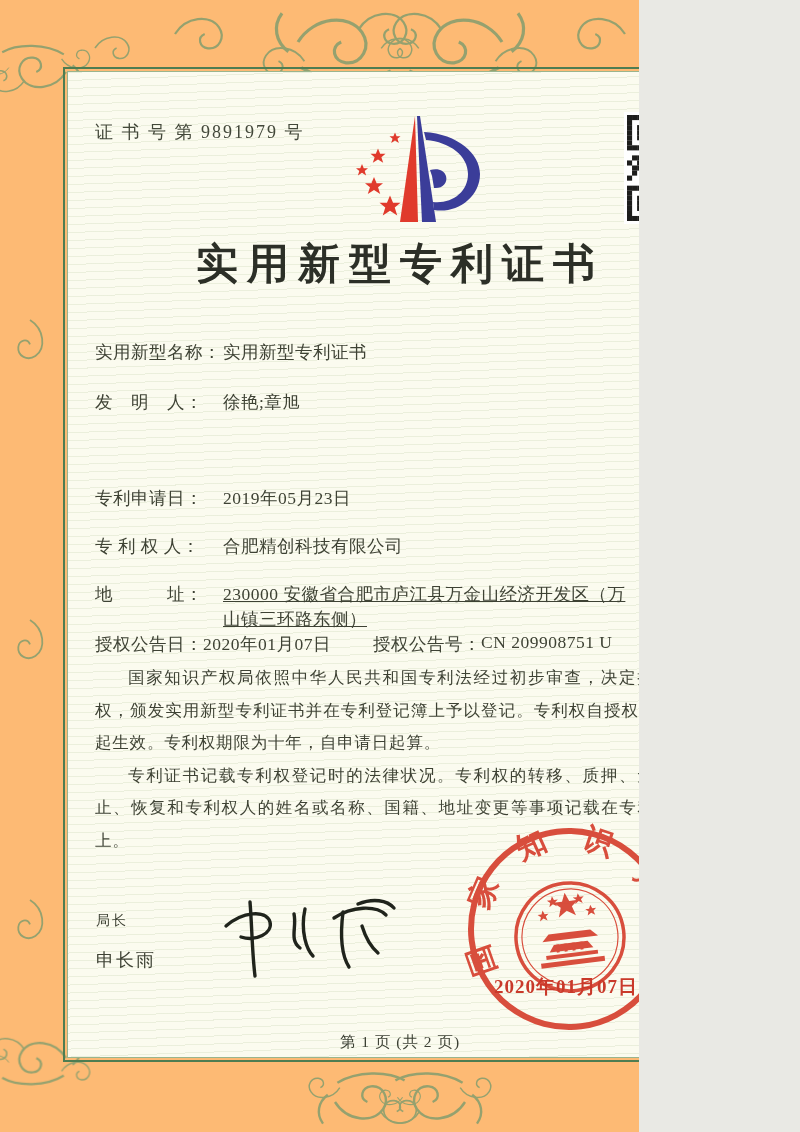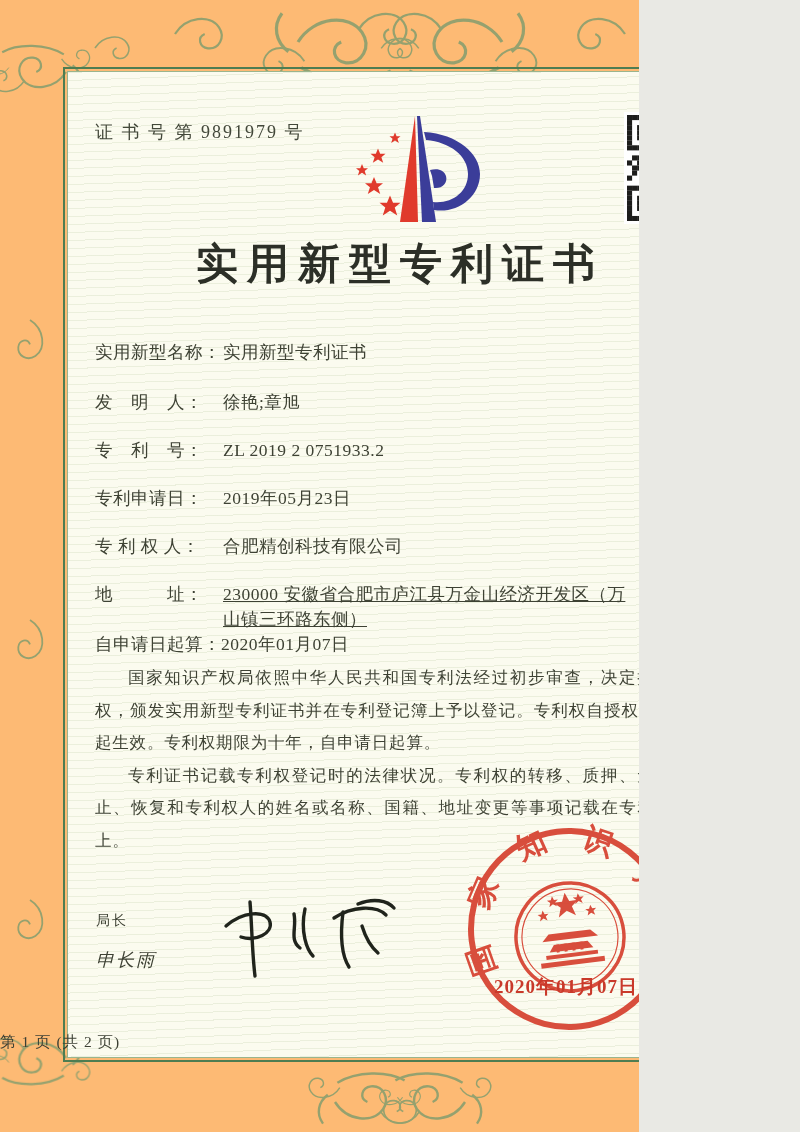--- a/index.html
+++ b/index.html
@@ -20,26 +20,26 @@
   .f-label{width:128px;flex:none;white-space:pre;}
   .f-value{flex:1;}
   .addr .f-value{max-width:468px;line-height:25px;text-decoration:underline;}
   .grant-row{position:absolute;left:95px;top:632px;display:flex;font-size:17.5px;letter-spacing:0.5px;}
   .grant-pair{display:flex;white-space:pre;}
   .grant-pair.second{margin-left:42px;}
   .paras{position:absolute;left:95px;top:662px;width:614px;font-size:16.5px;line-height:32.5px;
          text-align:justify;letter-spacing:0.8px;color:#3e4234;}
   .paras p{margin:0;text-indent:2em;}
   .signoff-title{position:absolute;left:96px;top:912px;font-size:14px;letter-spacing:2px;}
-  .signoff-name{position:absolute;left:96px;top:948px;font-size:18px;letter-spacing:2px;font-style:italic;}
+  .signoff-name{position:absolute;left:96px;top:948px;font-size:18px;letter-spacing:2px;}
   .signature{position:absolute;left:210px;top:882px;}
   .seal{position:absolute;left:462px;top:822px;transform:rotate(-7deg);opacity:0.92;}
   .seal-date{position:absolute;left:494px;top:974px;font-size:19px;font-weight:700;
              color:#c9392a;letter-spacing:1px;}
-  .page-info{position:absolute;left:0;top:1032px;width:800px;text-align:left;
+  .page-info{position:absolute;left:0;top:1032px;width:800px;text-align:center;
              font-size:15.5px;letter-spacing:1px;color:#3c4034;}
   .back-note{position:absolute;left:0;top:1076px;width:800px;text-align:right;
              font-size:16.5px;letter-spacing:2px;color:#474b3c;}
 </style>
 </head>
 <body>
 
 <div class="page">
 
   <svg class="ornaments" width="800" height="1132" viewBox="0 0 800 1132">
@@ -321,41 +321,41 @@
   <h1 class="title">实用新型专利证书</h1>
 
   <div class="f-row" style="top:340px">
     <span class="f-label">实用新型名称：</span>
     <span class="f-value">实用新型专利证书</span>
   </div>
   <div class="f-row" style="top:390px">
     <span class="f-label">发　明　人：</span>
     <span class="f-value">徐艳;章旭</span>
   </div>
-  <div class="f-row" style="top:438px">
-    <span class="f-label">专　利　号：</span>
-    <span class="f-value">ZL 2019 2 0751933.2</span>
-  </div>
   <div class="f-row" style="top:486px">
     <span class="f-label">专利申请日：</span>
     <span class="f-value">2019年05月23日</span>
   </div>
   <div class="f-row" style="top:534px">
     <span class="f-label">专 利 权 人：</span>
     <span class="f-value">合肥精创科技有限公司</span>
   </div>
   <div class="f-row addr" style="top:582px">
     <span class="f-label">地　　　址：</span>
     <span class="f-value">230000 安徽省合肥市庐江县万金山经济开发区（万山镇三环路东侧）</span>
   </div>
 
   <div class="grant-row">
     <span class="grant-pair">
-      <span>自申请日起算：</span>
+      <span>授权公告日：</span>
       <span>2020年01月07日</span>
+    </span>
+    <span class="grant-pair second">
+      <span>授权公告号：</span>
+      <span>CN 209908751 U</span>
     </span>
   </div>
 
   <div class="paras">
     <p>国家知识产权局依照中华人民共和国专利法经过初步审查，决定授予专利权，颁发实用新型专利证书并在专利登记簿上予以登记。专利权自授权公告之日起生效。专利权期限为十年，自申请日起算。</p>
     <p>专利证书记载专利权登记时的法律状况。专利权的转移、质押、无效、终止、恢复和专利权人的姓名或名称、国籍、地址变更等事项记载在专利登记簿上。</p>
   </div>
 
   <div class="signoff-title">局长</div>
   <div class="signoff-name">申长雨</div>

